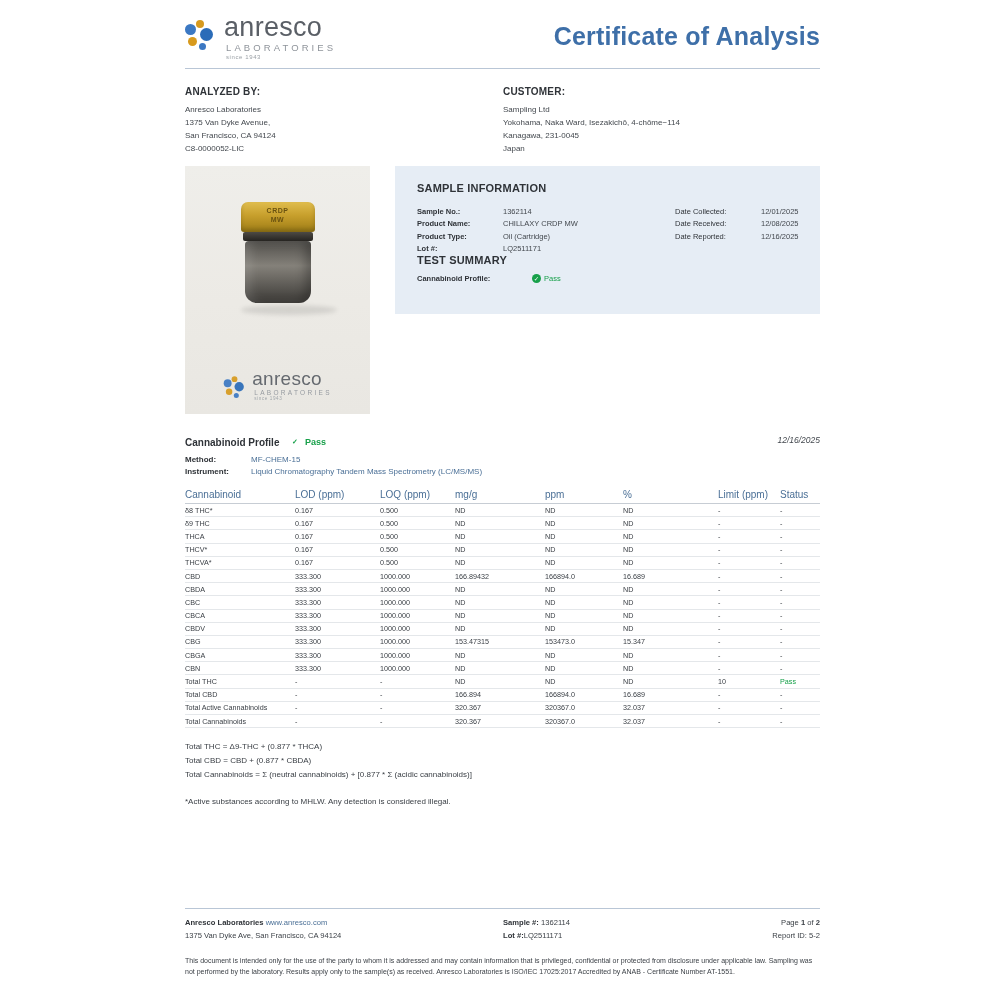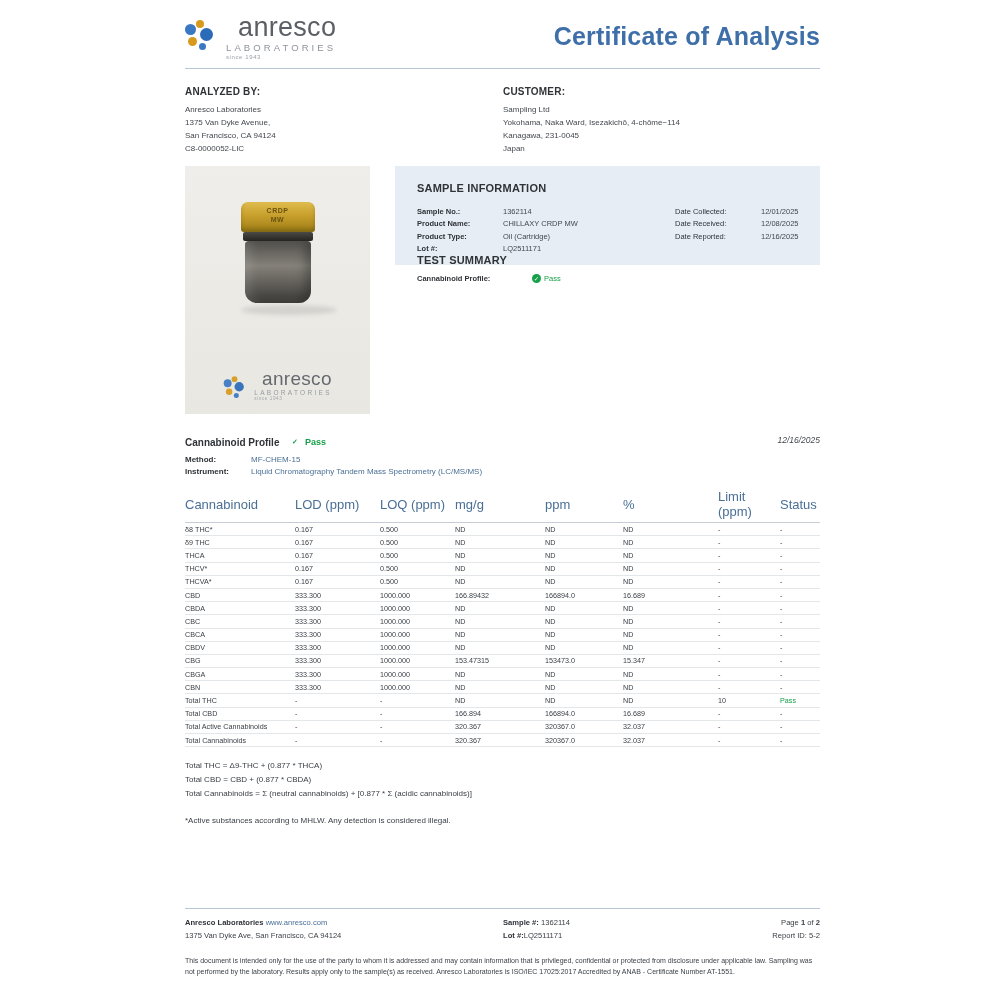--- a/index.html
+++ b/index.html
@@ -59,21 +59,20 @@
   .logo-mark i.d4 { width: 9px;  height: 9px;  left: 3px;  top: 17px; background:#d79a1e; }
   .logo-mark i.d5 { width: 7px;  height: 7px;  left: 14px; top: 23px; background:#3b78c3; }
   .logo-text {
     margin-left: 5px;
     line-height: 1;
   }
   .logo-name {
     font-size: 27px;
     color: #5a5f66;
     letter-spacing: 0.3px;
-    text-align: right;
   }
   .logo-sub {
     font-size: 9.5px;
     letter-spacing: 3.1px;
     color: #8f949b;
     margin-top: 2px;
     padding-left: 2px;
   }
   .logo-since {
     font-size: 6px;
@@ -197,21 +196,21 @@
   .photo-logo .logo-name { font-size: 19px; }
   .photo-logo .logo-sub { font-size: 6.5px; letter-spacing: 2.3px; }
   .photo-logo .logo-since { font-size: 4.6px; }
   .photo-logo .logo-mark { width: 24px; height: 24px; transform: scale(.72); transform-origin: left center;}
 
   .sample-box {
     position: absolute;
     left: 210px;
     top: 0;
     right: 0;
-    height: 99px;
+    height: 148px;
     background: #e6edf5;
   }
   .sample-box h3 {
     margin: 0;
     padding: 16px 0 0 22px;
     font-size: 11px;
     color: #2f3338;
     letter-spacing: .2px;
   }
   .si-grid {
@@ -314,21 +313,21 @@
     width: 100%;
     border-collapse: collapse;
     margin-top: 11px;
     font-size: 7.2px;
     color: #3c4147;
   }
   table.cann th {
     text-align: left;
     font-weight: normal;
     color: #4a6f96;
-    font-size: 13px;
+    font-size: 10px;
     padding: 2px 0 3px 0;
     border-bottom: 1px solid #c7cdd4;
   }
   table.cann td {
     padding: 1.6px 0;
     border-bottom: 1px solid #e4e7ea;
   }
   table.cann td.status-pass { color: #17a04a; }
   .col-an  { width: 110px; }
   .col-lod { width: 85px; }

